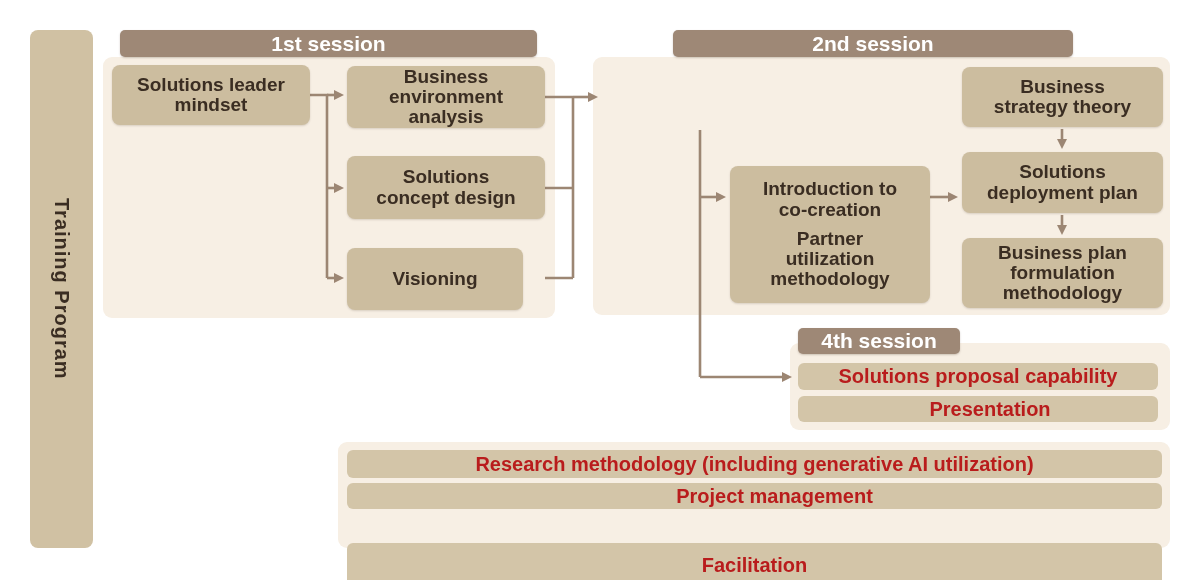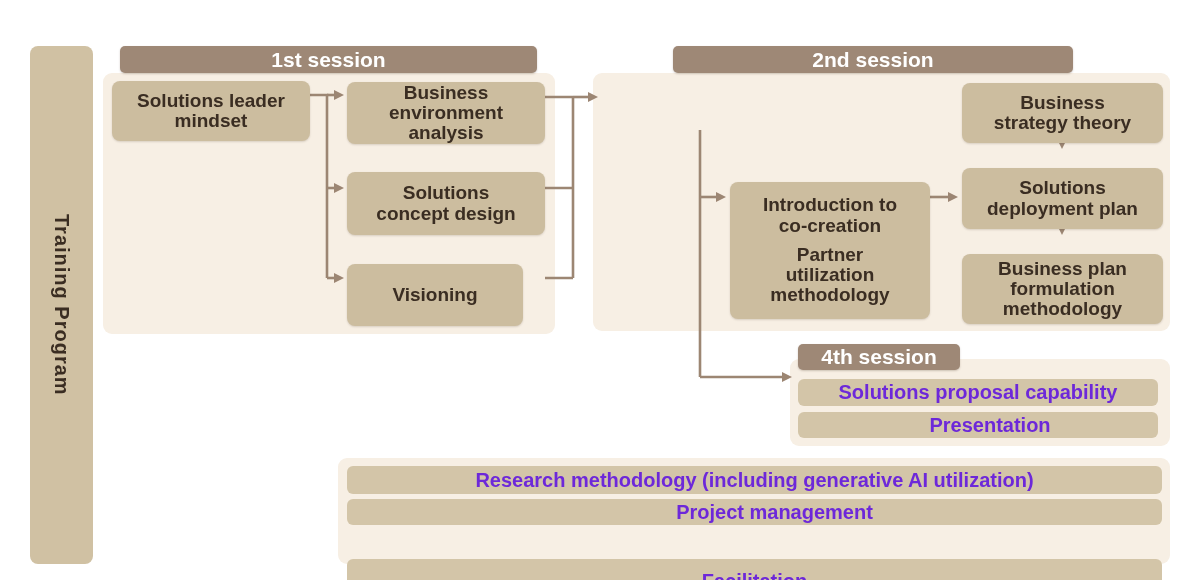--- a/index.html
+++ b/index.html
@@ -3,21 +3,21 @@
 <meta charset="utf-8">
 <style>
   html,body{margin:0;padding:0;background:#ffffff;}
   #canvas{
     position:relative;
     width:1200px;height:580px;
     background:#ffffff;
     font-family:"Liberation Sans", sans-serif;
     overflow:hidden;
   }
-  .abs{position:absolute;box-sizing:border-box;margin-top:16px;}
+  .abs{position:absolute;box-sizing:border-box;}
   .panel{
     background:#f7efe4;
     border-radius:9px;
   }
   .hdr{
     background:#9e8876;
     border-radius:5px;
     color:#ffffff;
     font-size:21px;font-weight:bold;
     display:flex;align-items:center;justify-content:center;
@@ -33,21 +33,21 @@
     line-height:1.07;
     display:flex;flex-direction:column;align-items:center;justify-content:center;
     text-align:center;
     padding:2px 20px;
     box-shadow:0 1px 2px rgba(80,60,40,0.18);
     z-index:2;
   }
   .wbar{
     background:#d3c5a8;
     border-radius:6px;
-    color:#6d28d9;
+    color:#b91c1c;
     font-size:20px;font-weight:bold;
     display:flex;align-items:center;justify-content:center;
     text-align:center;
     z-index:2;
   }
   .sidebar{
     background:#d0c1a3;
     border-radius:8px;
     color:#3a2d22;
     font-size:20px;font-weight:bold;

